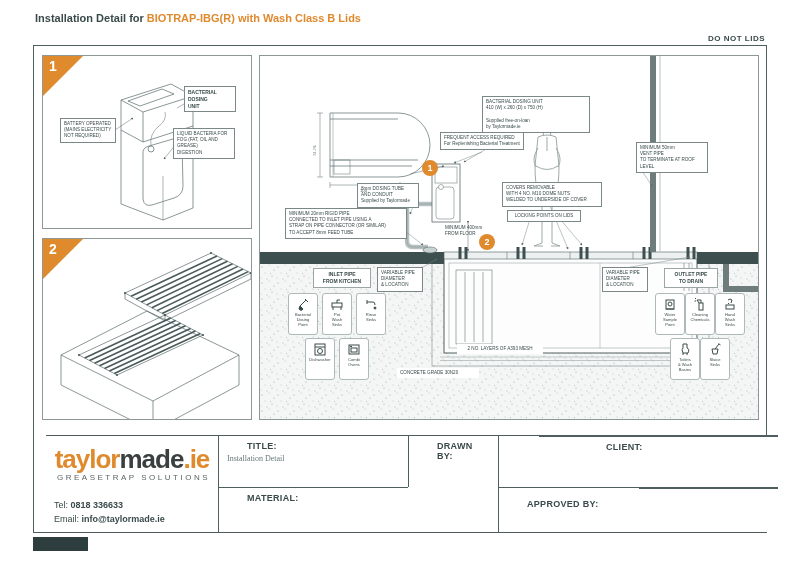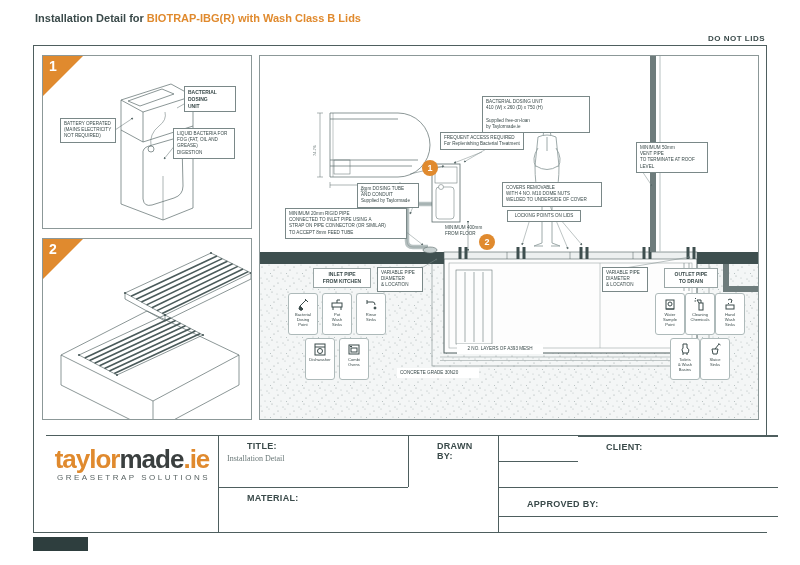--- a/index.html
+++ b/index.html
@@ -47,21 +47,21 @@
   .tcell.first-col { border-left:none; }
   .flabel { font-size:9px; font-weight:bold; letter-spacing:.3px; color:#3A4A4A;margin-left:20px; }
   .fvalue { font-size:8px; color:#6A7878; margin-top:3px;font-family:Liberation Serif, serif; }
   .logo-cell { grid-row:1 / span 2; display:flex; flex-direction:column; padding:6px 8px; }
   .logo-line { font-size:26px; font-weight:bold; letter-spacing:-1px; margin-top:2px; text-align:center; }
   .logo-taylor,.logo-ie { color:#E08A2E; }
   .logo-made { color:#3A3F3F; }
   .tagline { font-size:8px; letter-spacing:2.5px; color:#5A6464; text-align:right; margin-top:-2px; }
   .contact { margin-top:auto; font-size:9px; color:#3A4A4A; line-height:1.5; }
   .contact b { font-weight:bold; }
-  .right-col { display:flex; flex-direction:column; padding:0; }
+  .right-col { display:flex; flex-direction:row; padding:0; }
   .sub { flex:1; border-top:1.5px solid #4E5E5E; padding:5px 8px; }
   .sub:first-child { border-top:none; }
   .footer-tab { position:absolute; left:33px; top:537px; width:55px; height:14px; background:#2E3E3E; }
 
   svg.linework { position:absolute; left:0; top:0; z-index:1; }
 </style>
 </head>
 <body>
 
 <div class="page">
@@ -420,20 +420,24 @@
 Sinks</div>
       </div>
     </div>
 
     <div class="tblock">
       <div class="tcell first-row first-col logo-cell">
         <div class="logo-line">
           <span class="logo-taylor">taylor</span><span class="logo-made">made</span><span class="logo-ie">.ie</span>
         </div>
         <div class="tagline">GREASETRAP SOLUTIONS</div>
+        <div class="contact">
+          <div><span>Tel: </span><b>0818 336633</b></div>
+          <div><span>Email: </span><b>info@taylormade.ie</b></div>
+        </div>
       </div>
       <div class="tcell first-row">
         <div class="flabel">TITLE:</div>
         <div class="fvalue">Installation Detail</div>
       </div>
       <div class="tcell first-row">
         <div class="flabel">DRAWN BY:</div>
       </div>
       <div class="tcell first-row right-col">
         <div class="sub"></div>

